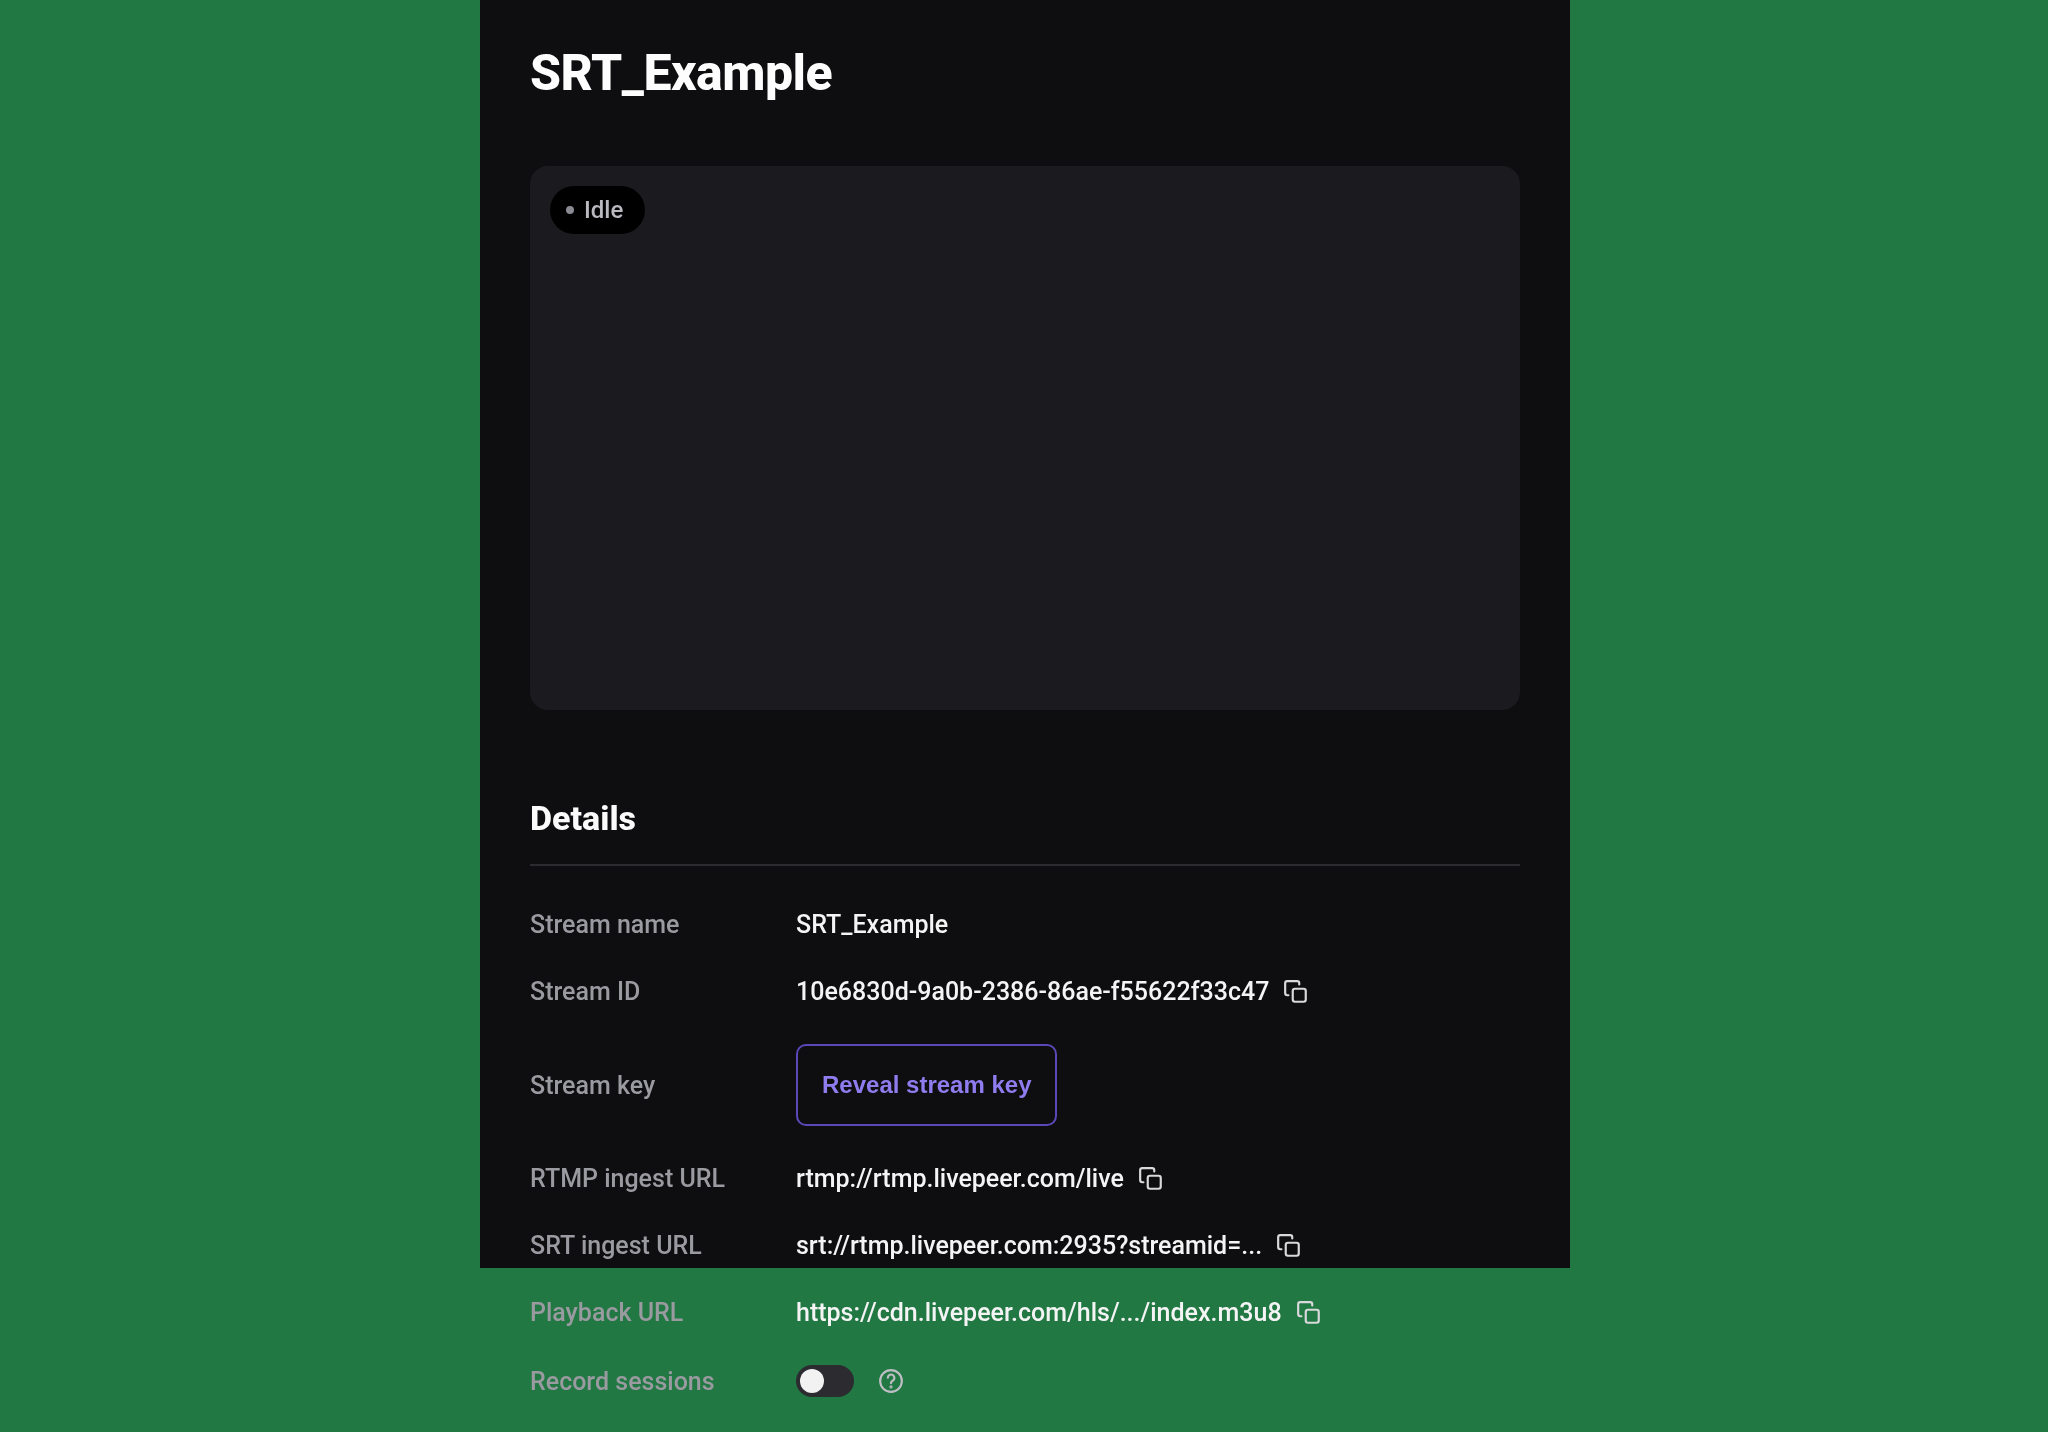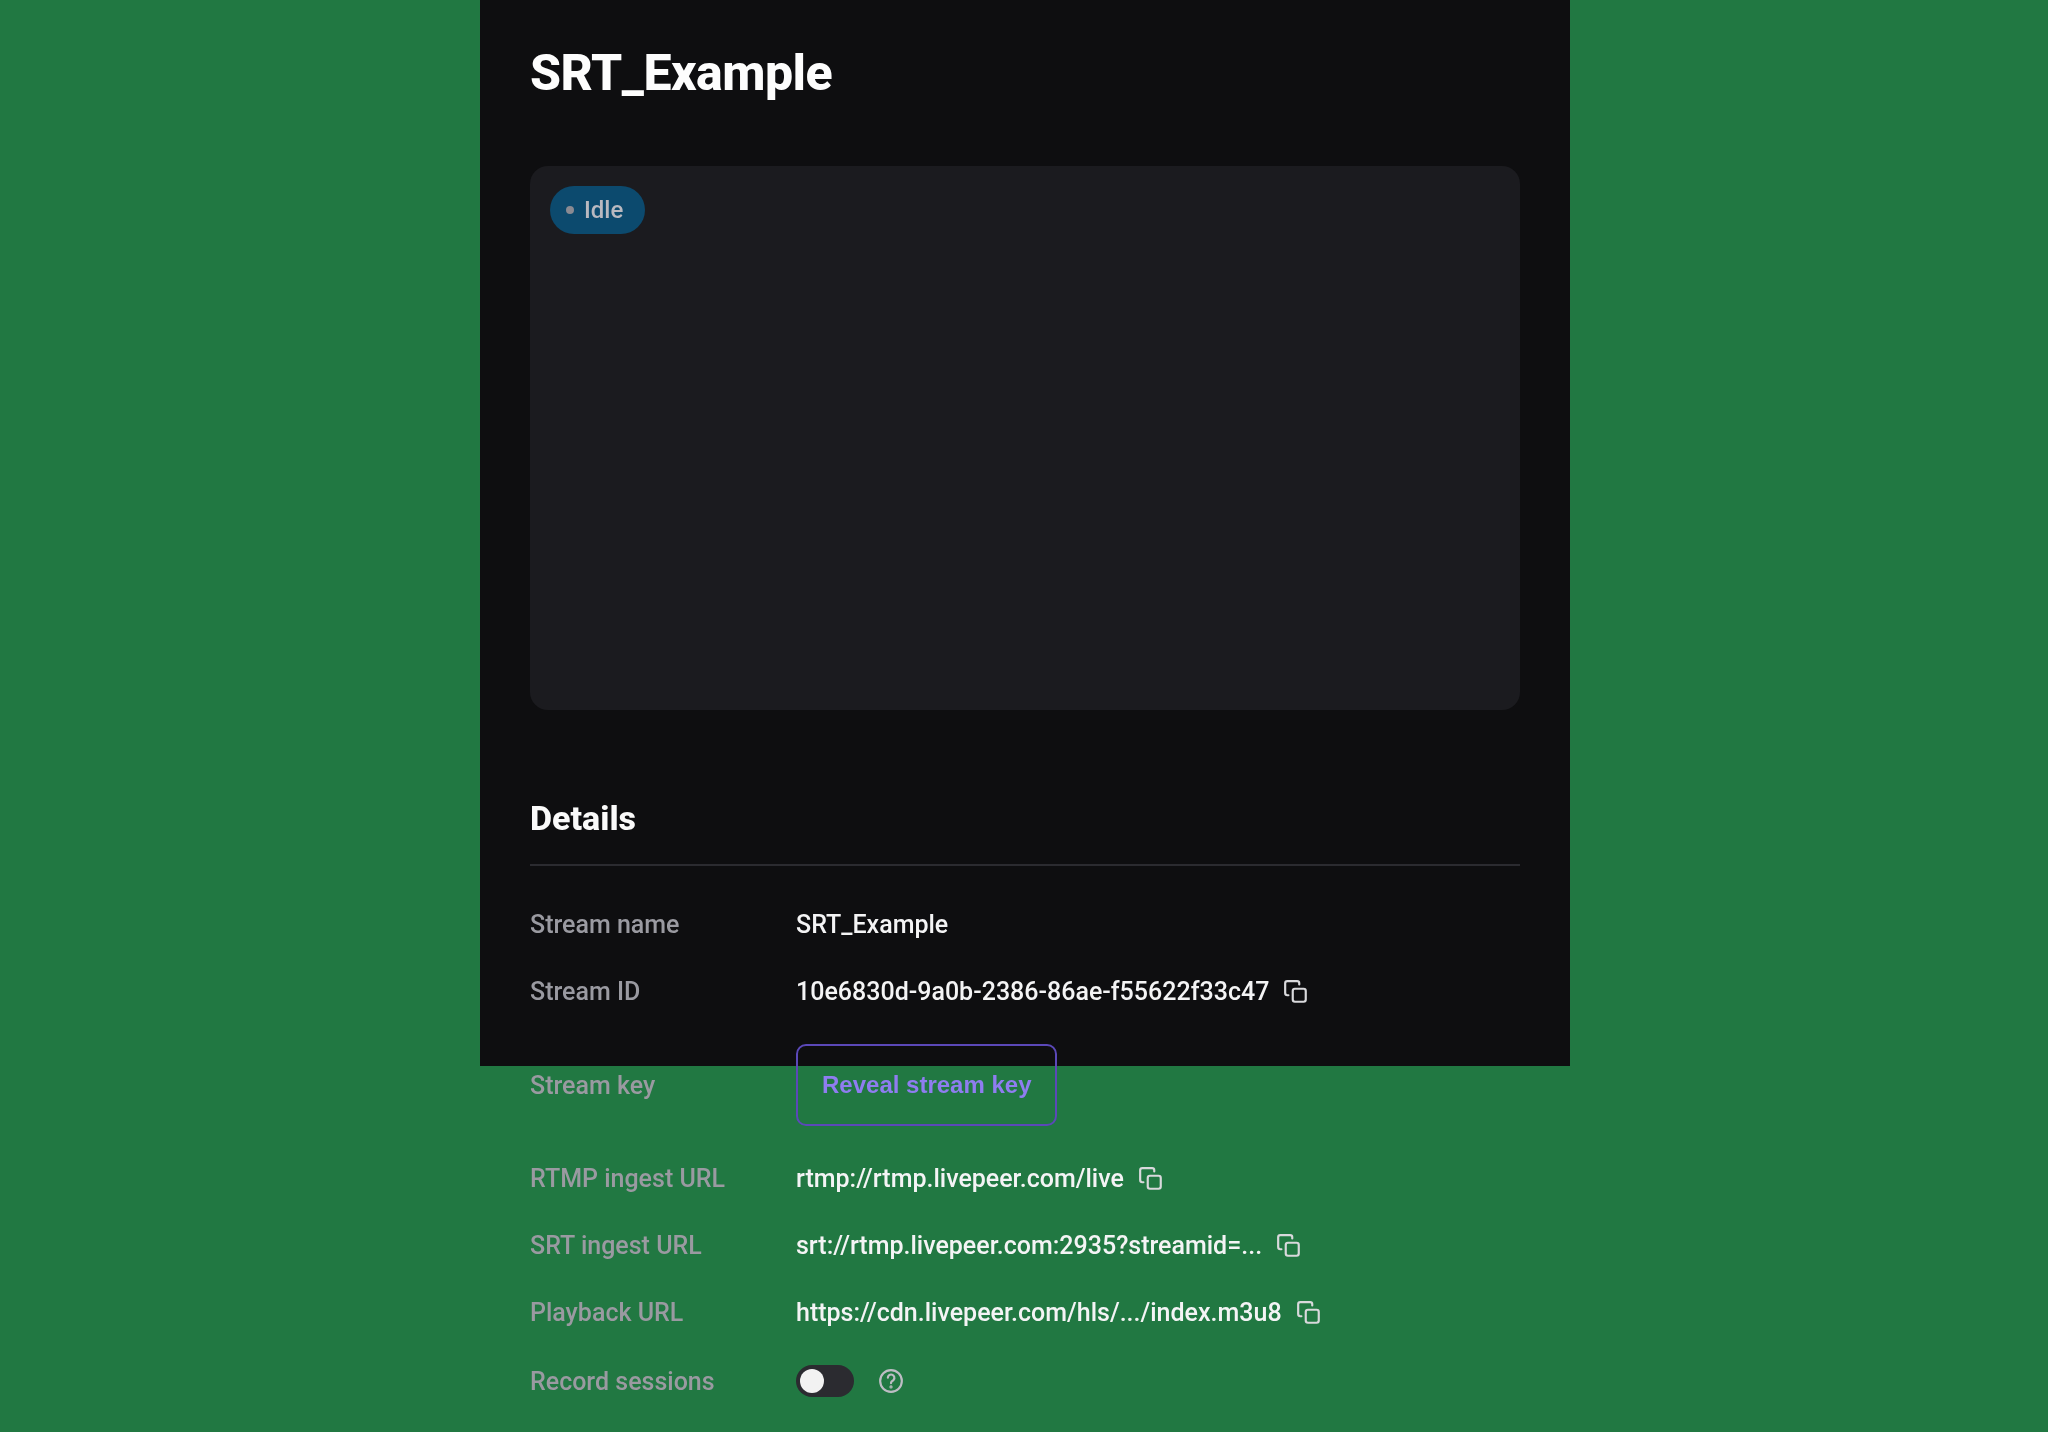--- a/index.html
+++ b/index.html
@@ -9,21 +9,21 @@
     background: #217842;
     font-family: -apple-system, BlinkMacSystemFont, "Segoe UI", Roboto, Helvetica, Arial, sans-serif;
     color: #f4f4f5;
     overflow: hidden;
   }
   .app-panel {
     position: absolute;
     left: 480px;
     top: 0;
     width: 1090px;
-    height: 1066px;
+    height: 1268px;
     background: #0e0e10;
     padding: 24px 50px 0 50px;
   }
   .page-title {
     font-size: 50px;
     font-weight: 800;
     color: #fdfdfd;
     letter-spacing: -0.5px;
     margin-top: 20px;
     margin-bottom: 64px;
@@ -35,21 +35,21 @@
     position: relative;
     margin-bottom: 88px;
   }
   .status-pill {
     position: absolute;
     top: 20px;
     left: 20px;
     display: inline-flex;
     align-items: center;
     gap: 10px;
-    background: #0c4a6e;
+    background: #000000;
     color: #b9b9c0;
     font-size: 24px;
     font-weight: 500;
     padding: 10px 22px 10px 16px;
     border-radius: 999px;
   }
   .status-dot {
     width: 8px; height: 8px; border-radius: 50%;
     background: #8a8a92;
     display: inline-block;

